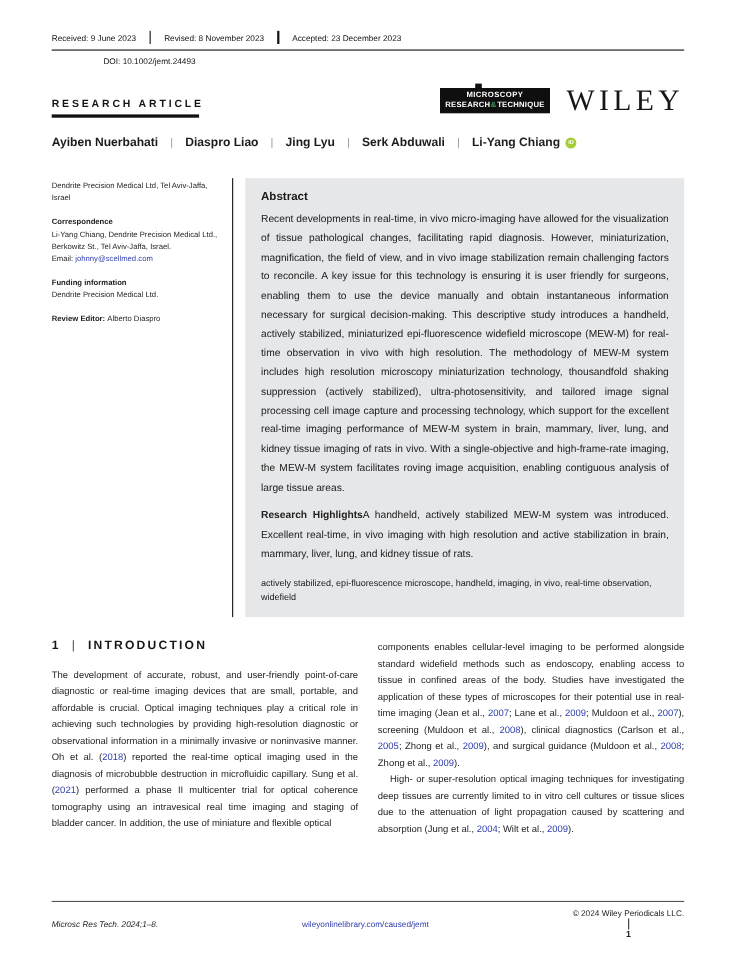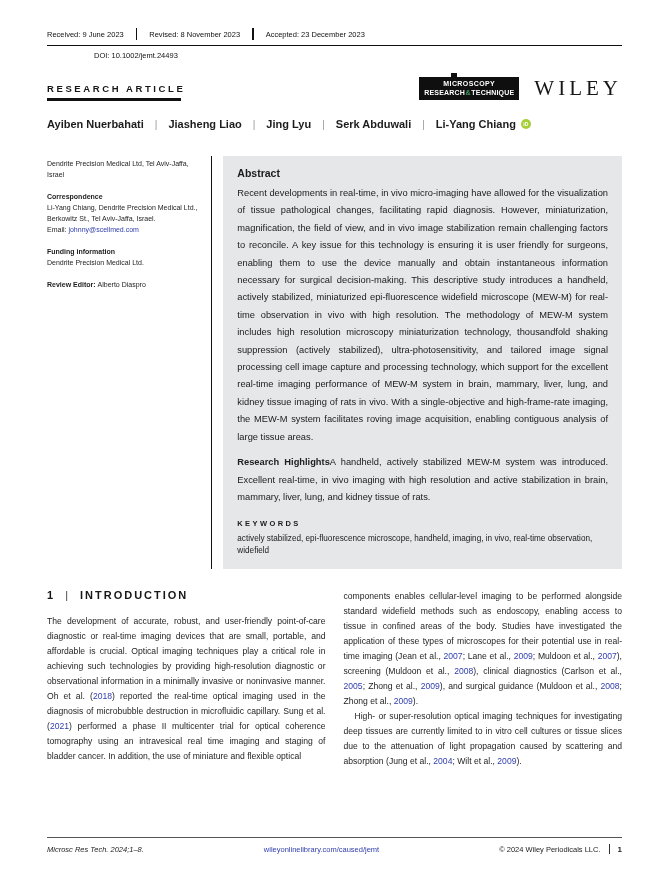--- a/index.html
+++ b/index.html
@@ -16,21 +16,21 @@
   .masthead{margin:16px 44px 0 47px;display:flex;justify-content:space-between;align-items:flex-end;}
   .article-type{font-size:9.5px;font-weight:bold;letter-spacing:2.6px;color:#161616;}
   .at-bar{width:134px;height:3.5px;background:#101010;margin-top:4px;}
   .logos{display:flex;align-items:center;gap:15px;}
   .mrt-logo{position:relative;background:#0f0f0f;color:#fff;text-align:center;
             padding:3px 5px;line-height:1.15;}
   .notch{position:absolute;top:-4px;left:32%;width:6px;height:4px;background:#0f0f0f;}
   .mrt-l1{font-size:7px;font-weight:bold;letter-spacing:.4px;}
   .mrt-l2{font-size:7px;font-weight:bold;letter-spacing:.2px;}
   .amp{color:var(--amp,#3e9c63);padding:0 .5px;}
-  .wiley{font-family:"Liberation Serif", serif;font-size:21px;letter-spacing:4px;color:#161616;}
+  .wiley{font-family:"Liberation Serif", serif;font-size:27px;letter-spacing:4px;color:#161616;}
   
   .title{margin:24px 44px 0 47px;font-size:18.5px;line-height:26px;font-weight:bold;
          letter-spacing:-0.2px;color:#191919;}
   .authors{margin:17px 44px 0 47px;display:flex;align-items:center;font-size:11px;
            font-weight:bold;color:#1c1c1c;text-align:center;}
   .auth-sep{color:#999;font-weight:normal;font-size:10px;margin:0 11px;}
   .orcid{display:inline-flex;align-items:center;justify-content:center;width:10px;height:10px;
          border-radius:50%;background:var(--orcid,#a6ce39);color:#fff;font-size:5px;
          font-weight:bold;margin-left:5px;flex:none;}
   
@@ -57,21 +57,21 @@
          letter-spacing:2px;color:#161616;margin-bottom:13px;}
   .sec-sep{font-weight:normal;color:#444;margin:0 10px;}
   .body-p{font-size:8.6px;line-height:15px;text-align:justify;margin:0;color:#1e1e1e;}
   .indent{text-indent:11px;}
   
   .footer{position:absolute;left:47px;right:44px;bottom:26px;background:#fff;}
   .f-rule{height:1px;background:#555;margin-bottom:6px;}
   .f-row{display:flex;align-items:center;font-size:7.5px;color:#222;}
   .f-left{font-style:italic;white-space:nowrap;}
   .f-center{flex:1;text-align:center;}
-  .f-right{display:flex;align-items:center;white-space:nowrap;}
+  .f-right{display:flex;align-items:center;white-space:nowrap;flex-direction:column;}
   .pg-sep{width:1px;height:10px;background:#333;margin:0 8px;}
   .pg-num{font-weight:bold;font-size:8px;}
 </style>
 </head>
 <body>
 
 <div class="page">
 
   <div class="top">
     <div class="dates-row">
@@ -96,21 +96,21 @@
         <div class="mrt-l2"><span>RESEARCH</span><span class="amp">&amp;</span><span>TECHNIQUE</span></div>
       </div>
       <div class="wiley">WILEY</div>
     </div>
   </div>
 
 
   <div class="authors">
     <span>Ayiben Nuerbahati</span>
     <span class="auth-sep">|</span>
-    <span>Jiasheng Liao</span>
+    <span>Diaspro Liao</span>
     <span class="auth-sep">|</span>
     <span>Jing Lyu</span>
     <span class="auth-sep">|</span>
     <span>Serk Abduwali</span>
     <span class="auth-sep">|</span>
     <span>Li-Yang Chiang</span>
     <span class="orcid">iD</span>
   </div>
 
   <div class="main">
@@ -122,21 +122,20 @@
       <p class="side-h tight">Funding information</p>
       <p>Dendrite Precision Medical Ltd.</p>
       <p><span class="side-h">Review Editor: </span><span>Alberto Diaspro</span></p>
     </div>
     <div class="vrule"></div>
     <div class="abs-box">
       <div class="abs-h">Abstract</div>
       <p class="abs-p">Recent developments in real-time, in vivo micro-imaging have allowed for the visualization of tissue pathological changes, facilitating rapid diagnosis. However, miniaturization, magnification, the field of view, and in vivo image stabilization remain challenging factors to reconcile. A key issue for this technology is ensuring it is user friendly for surgeons, enabling them to use the device manually and obtain instantaneous information necessary for surgical decision-making. This descriptive study introduces a handheld, actively stabilized, miniaturized epi-fluorescence widefield microscope (MEW-M) for real-time observation in vivo with high resolution. The methodology of MEW-M system includes high resolution microscopy miniaturization technology, thousandfold shaking suppression (actively stabilized), ultra-photosensitivity, and tailored image signal processing cell image capture and processing technology, which support for the excellent real-time imaging performance of MEW-M system in brain, mammary, liver, lung, and kidney tissue imaging of rats in vivo. With a single-objective and high-frame-rate imaging, the MEW-M system facilitates roving image acquisition, enabling contiguous analysis of large tissue areas.</p>
       <p class="abs-p abs-hl"><span class="bold">Research Highlights</span><span>A handheld, actively stabilized MEW-M system was introduced. Excellent real-time, in vivo imaging with high resolution and active stabilization in brain, mammary, liver, lung, and kidney tissue of rats.</span></p>
       <div class="kw">
-        <div class="kw-h">KEYWORDS</div>
         <div class="kw-t">actively stabilized, epi-fluorescence microscope, handheld, imaging, in vivo, real-time observation, widefield</div>
       </div>
     </div>
   </div>
 
   <div class="intro">
     <div class="col">
       <div class="sec-h">
         <span>1</span>
         <span class="sec-sep">|</span>

